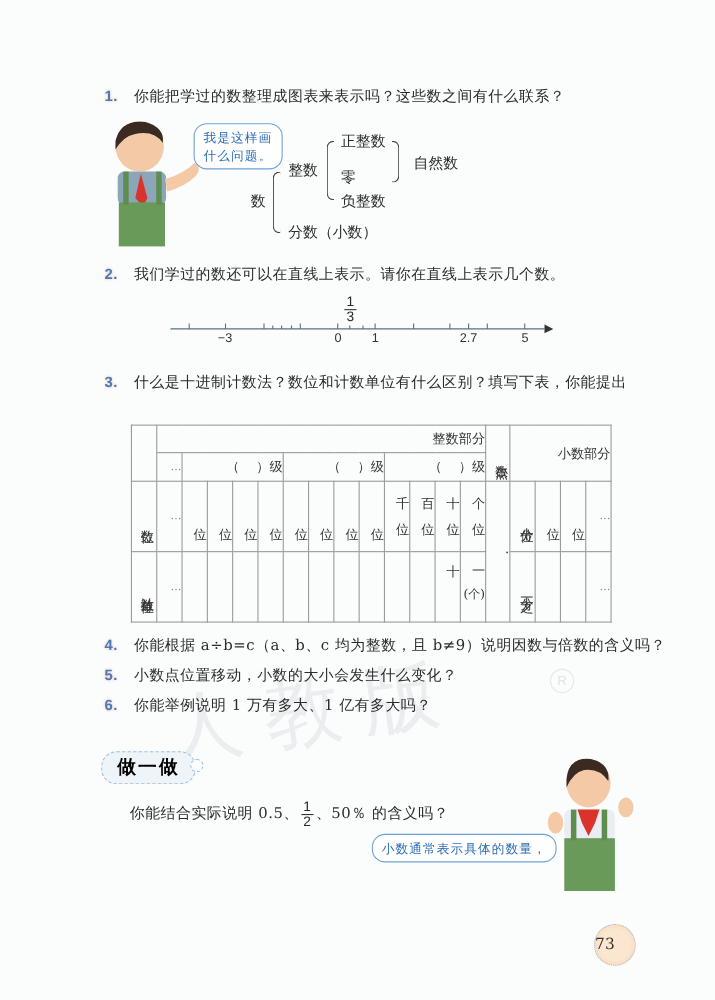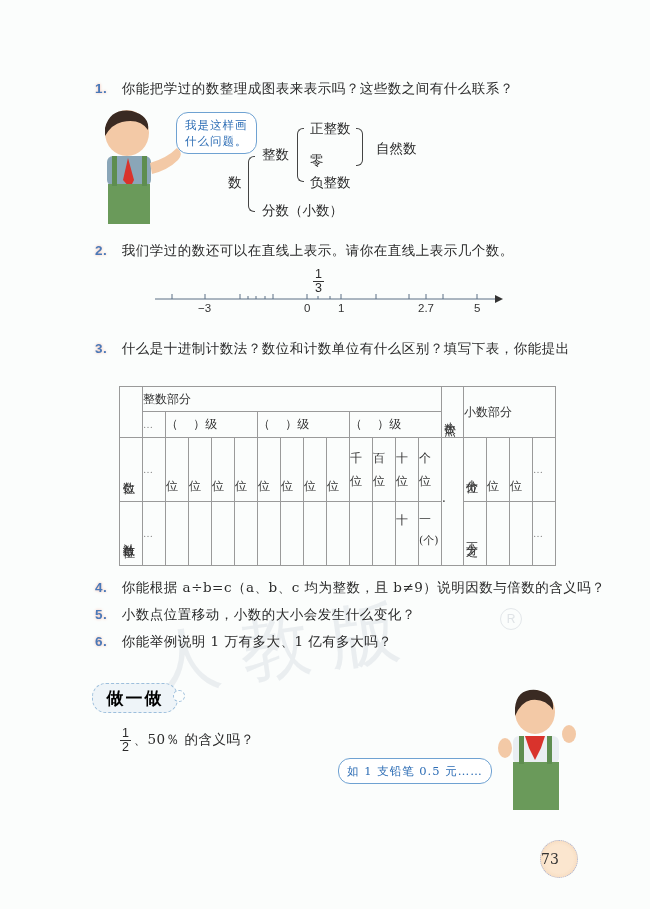--- a/index.html
+++ b/index.html
@@ -10,21 +10,21 @@
   .qn { color:#4a79b8; font-family:"Liberation Sans", sans-serif; font-weight:bold; display:inline-block; width:22px;
         text-shadow:0 0 3px #f4b9a8; }
   .qt { }
   .bubble { position:absolute; border:1.5px solid #6fa2d2; border-radius:12px; background:#fff; color:#2d6db5;
             font-size:11.5px; line-height:16px; padding:4px 8px; letter-spacing:1px; }
   .boy { position:absolute; }
   .tree { position:absolute; font-size:13.5px; }
   .brace { position:absolute; border:1.2px solid #444; }
   .numline-lbl { position:absolute; font-family:"Liberation Sans", sans-serif; font-size:11.5px; color:#333; }
   table.pv { position:absolute; left:119px; top:386px; border-collapse:collapse; font-size:12px; color:#333; }
-  table.pv td { border:1px solid #9a9a9a; text-align:left; vertical-align:middle; padding:0; }
+  table.pv td { border:1px solid #9a9a9a; text-align:right; vertical-align:middle; padding:0; }
   .dots { color:#888; font-size:10px; }
   .vert { writing-mode:vertical-rl; letter-spacing:1px; }
   .stack { line-height:15px; }
   .doit { position:absolute; left:92px; top:683px; width:84px; height:28px; border:1.5px dashed #9dbfdc;
           border-radius:14px; background:#eef4f8; color:#000000; font-size:17px; font-weight:bold;
           text-align:center; line-height:28px; letter-spacing:2px; }
   .doit-dot { position:absolute; left:173px; top:690px; width:10px; height:10px; border:1.5px dashed #9dbfdc; border-radius:50%; background:#fbfdfc;}
   .frac { display:inline-block; vertical-align:middle; text-align:center; font-family:"Liberation Sans",sans-serif; font-size:12.5px; line-height:13px; margin:0 2px;}
   .frac .num { display:block; border-bottom:1px solid #333; padding:0 2px; }
   .frac .den { display:block; padding:0 2px; }
@@ -219,31 +219,31 @@
 </div>
 <div class="q" style="top:631px">
   <span class="qn">6.</span>
   <span class="qt">你能举例说明 1 万有多大、1 亿有多大吗？</span>
 </div>
 
 <div class="doit">做一做</div>
 <div class="doit-dot"></div>
 
 <div class="q" style="left:118px;top:727px">
-  <span class="frac"><span class="num">1</span><span class="den">2</span></span><span>、50％ 的含义吗？</span>
+  <span>你能结合实际说明 0.5、</span><span class="frac"><span class="num">1</span><span class="den">2</span></span><span>、50％ 的含义吗？</span>
 </div>
 
 <svg class="boy" style="left:495px;top:686px" width="90" height="126">
   <ellipse cx="40" cy="26" rx="20" ry="22" fill="#f3c9a6"></ellipse>
   <path d="M20 22 Q22 2 42 4 Q60 8 58 24 Q50 12 36 14 Q26 16 20 30 Z" fill="#3a2a22"></path>
   <rect x="18" y="50" width="46" height="28" rx="6" fill="#eaeef2"></rect>
   <polygon points="30,50 50,50 46,62 40,74 34,62" fill="#d9332c"></polygon>
   <rect x="18" y="76" width="46" height="48" fill="#6a9a5a"></rect>
   <rect x="24" y="50" width="5" height="28" fill="#5e8d50"></rect>
   <rect x="52" y="50" width="5" height="28" fill="#5e8d50"></rect>
   <ellipse cx="10" cy="62" rx="7" ry="10" fill="#f3c9a6"></ellipse>
   <ellipse cx="74" cy="48" rx="7" ry="9" fill="#f3c9a6"></ellipse>
 </svg>
 <div class="bubble" style="left:338px;top:758px;">
-  <div>如 1 支铅笔 0.5 元……</div>
+  <div>小数通常表示具体的数量，</div>
 </div>
 
 <div class="pagenum">73</div>
 
 </body></html>

